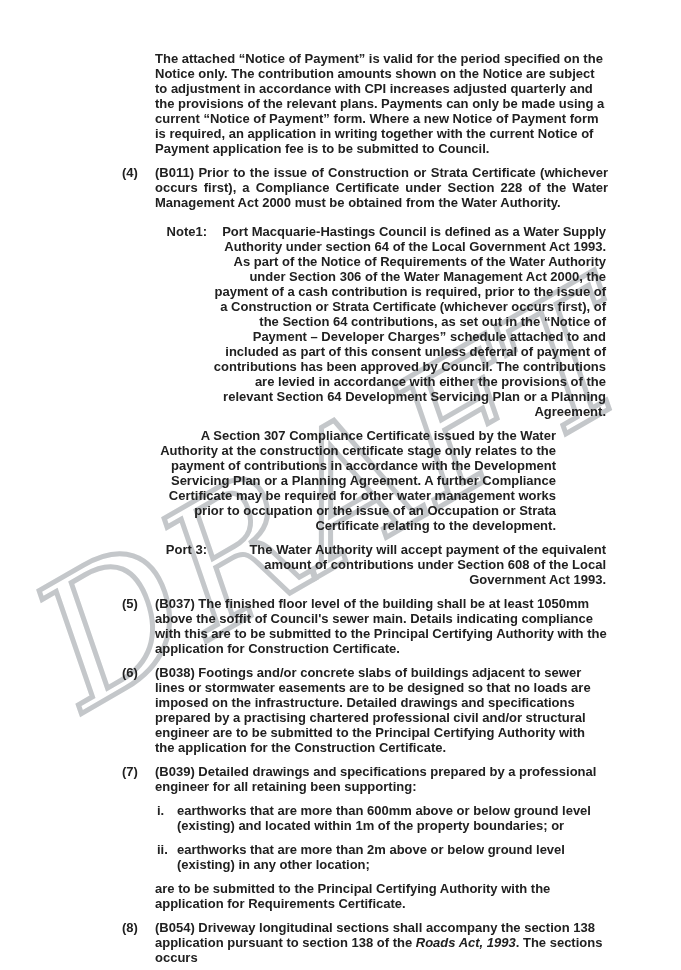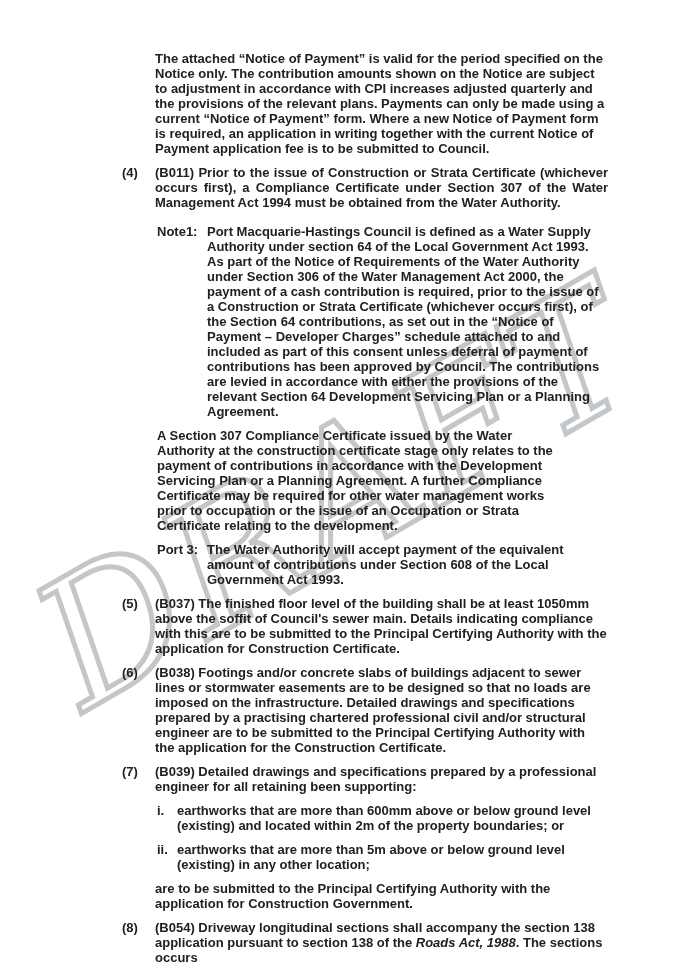--- a/index.html
+++ b/index.html
@@ -33,21 +33,21 @@
   .intro {
     margin: 0 0 8px 33px;
     width: 453px;
   }
 
   .item { display: flex; margin-top: 9px; }
   .item-num { width: 33px; flex: 0 0 33px; }
   .item-body { width: 453px; }
   .justified { text-align: justify; }
 
-  .note { display: flex; margin-top: 9px; padding-left: 2px; }
+  .note { display: flex; margin-top: 9px; padding-left: 2px; text-align: right; }
   .note-first { margin-top: 14px; }
   .note-label { width: 50px; flex: 0 0 50px; }
   .note-text { width: 399px; }
 
   .sub-item { display: flex; margin-top: 9px; padding-left: 2px; }
   .sub-marker { width: 20px; flex: 0 0 20px; }
   .sub-text { width: 431px; }
 
   .continuation { margin-top: 9px; width: 453px; }
 
@@ -62,21 +62,21 @@
     <text transform="translate(368 548) rotate(-30)" text-anchor="middle" font-family="'DejaVu Serif', serif" font-style="italic" font-size="175" letter-spacing="4" fill="none" stroke="#c4c7ca" stroke-width="5">DRAFT</text>
   </svg>
 
   <div class="doc">
 
     <p class="intro">The attached “Notice of Payment” is valid for the period specified on the Notice only. The contribution amounts shown on the Notice are subject to adjustment in accordance with CPI increases adjusted quarterly and the provisions of the relevant plans. Payments can only be made using a current “Notice of Payment” form. Where a new Notice of Payment form is required, an application in writing together with the current Notice of Payment application fee is to be submitted to Council.</p>
 
     <div class="item">
       <div class="item-num">(4)</div>
       <div class="item-body">
-        <div class="justified">(B011) Prior to the issue of Construction or Strata Certificate (whichever occurs first), a Compliance Certificate under Section 307 of the Water Management Act 1994 must be obtained from the Water Authority.</div>
+        <div class="justified">(B011) Prior to the issue of Construction or Strata Certificate (whichever occurs first), a Compliance Certificate under Section 228 of the Water Management Act 2000 must be obtained from the Water Authority.</div>
 
         <div class="note note-first">
           <div class="note-label">Note1:</div>
           <div class="note-text">Port Macquarie-Hastings Council is defined as a Water Supply Authority under section 64 of the Local Government Act 1993. As part of the Notice of Requirements of the Water Authority under Section 306 of the Water Management Act 2000, the payment of a cash contribution is required, prior to the issue of a Construction or Strata Certificate (whichever occurs first), of the Section 64 contributions, as set out in the “Notice of Payment – Developer Charges” schedule attached to and included as part of this consent unless deferral of payment of contributions has been approved by Council.  The contributions are levied in accordance with either the provisions of the relevant Section 64 Development Servicing Plan or a Planning Agreement.</div>
         </div>
 
         <div class="note">
           <div class="note-text">A Section 307 Compliance Certificate issued by the Water Authority at the construction certificate stage only relates to the payment of contributions in accordance with the Development Servicing Plan or a Planning Agreement. A further Compliance Certificate may be required for other water management works prior to occupation or the issue of an Occupation or Strata Certificate relating to the development.</div>
         </div>
 
@@ -97,31 +97,31 @@
       <div class="item-body">(B038) Footings and/or concrete slabs of buildings adjacent to sewer lines or stormwater easements are to be designed so that no loads are imposed on the infrastructure. Detailed drawings and specifications prepared by a practising chartered professional civil and/or structural engineer are to be submitted to the Principal Certifying Authority with the application for the Construction Certificate.</div>
     </div>
 
     <div class="item">
       <div class="item-num">(7)</div>
       <div class="item-body">
         <div>(B039) Detailed drawings and specifications prepared by a professional engineer for all retaining been supporting:</div>
 
         <div class="sub-item">
           <div class="sub-marker">i.</div>
-          <div class="sub-text">earthworks that are more than 600mm above or below ground level (existing) and located within 2m of the property boundaries; or</div>
+          <div class="sub-text">earthworks that are more than 600mm above or below ground level (existing) and located within 1m of the property boundaries; or</div>
         </div>
 
         <div class="sub-item">
           <div class="sub-marker">ii.</div>
-          <div class="sub-text">earthworks that are more than 5m above or below ground level (existing) in any other location;</div>
+          <div class="sub-text">earthworks that are more than 2m above or below ground level (existing) in any other location;</div>
         </div>
 
-        <div class="continuation">are to be submitted to the Principal Certifying Authority with the application for Construction Government.</div>
+        <div class="continuation">are to be submitted to the Principal Certifying Authority with the application for Requirements Certificate.</div>
       </div>
     </div>
 
     <div class="item">
       <div class="item-num">(8)</div>
-      <div class="item-body"><span>(B054) Driveway longitudinal sections shall accompany the section 138 application pursuant to section 138 of the </span><span class="italic">Roads Act, 1988</span><span>. The sections occurs</span></div>
+      <div class="item-body"><span>(B054) Driveway longitudinal sections shall accompany the section 138 application pursuant to section 138 of the </span><span class="italic">Roads Act, 1993</span><span>. The sections occurs</span></div>
     </div>
 
   </div>
 </div>
 
 </body></html>

